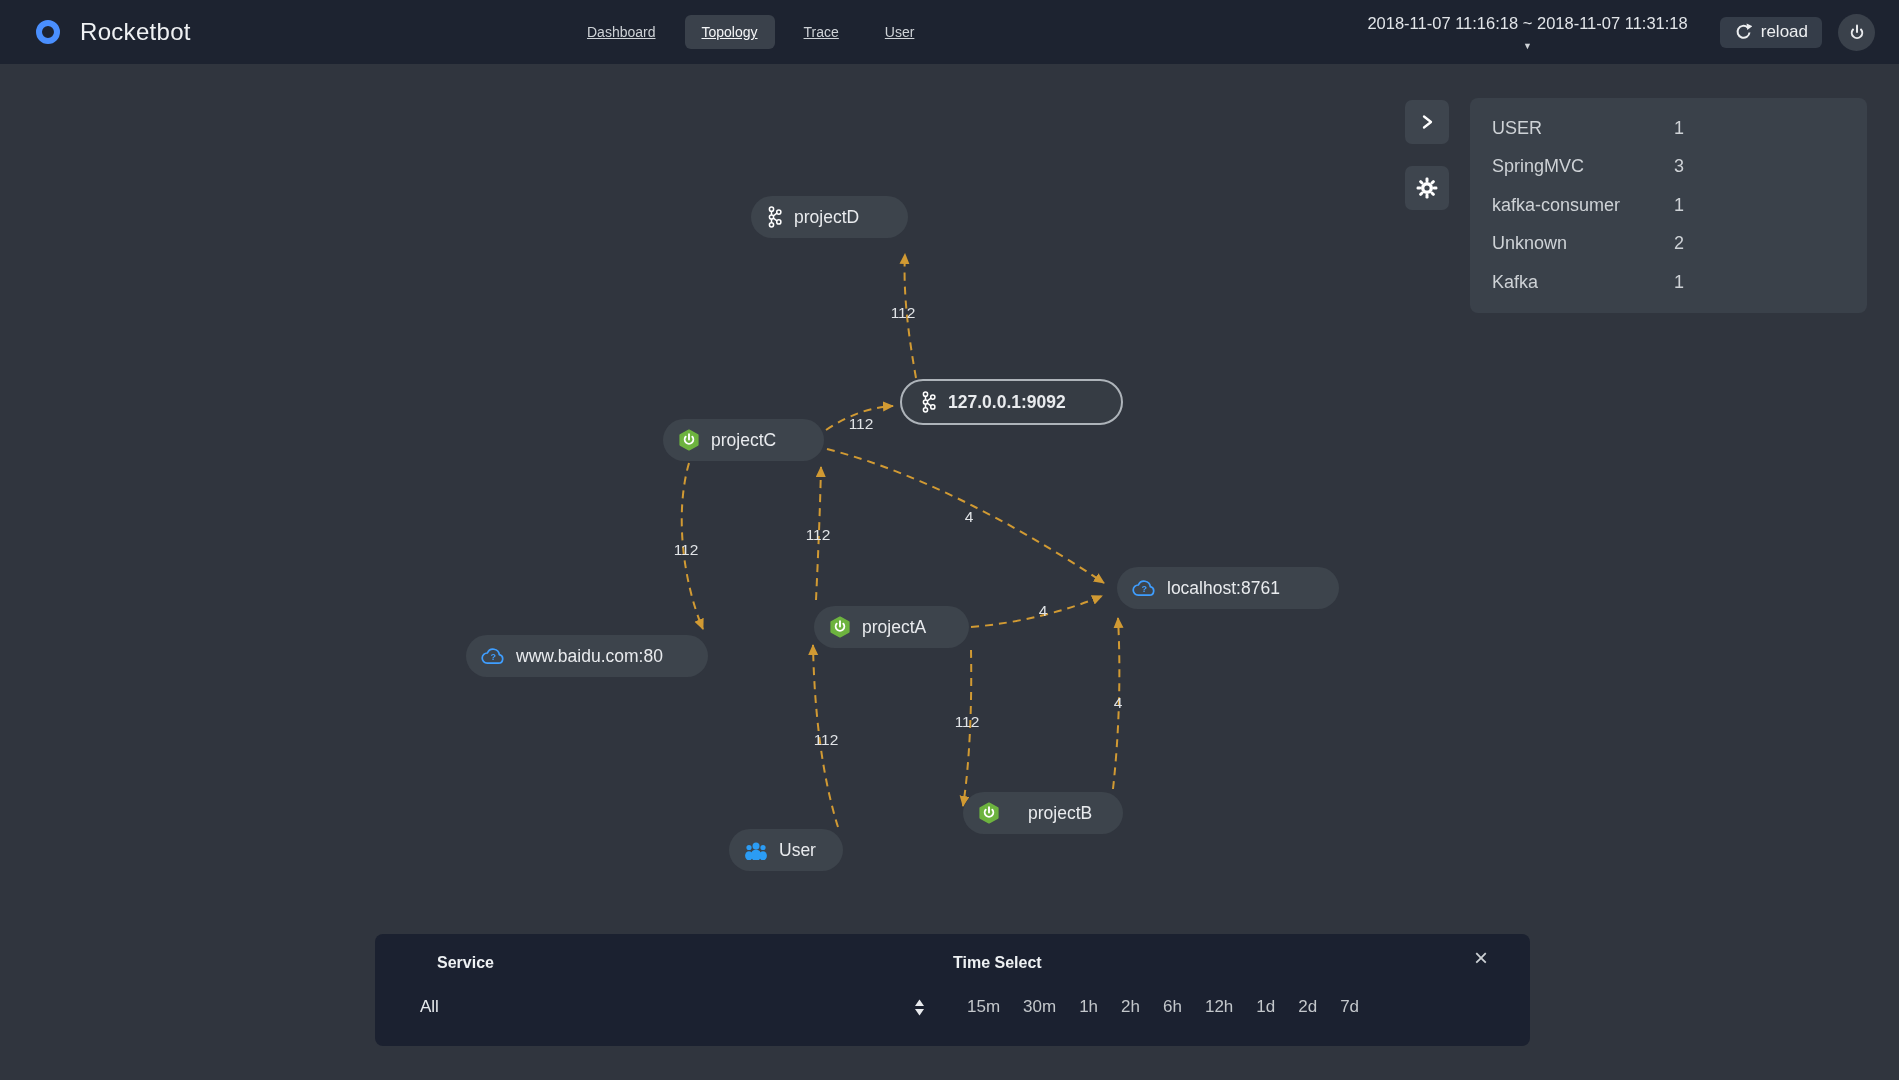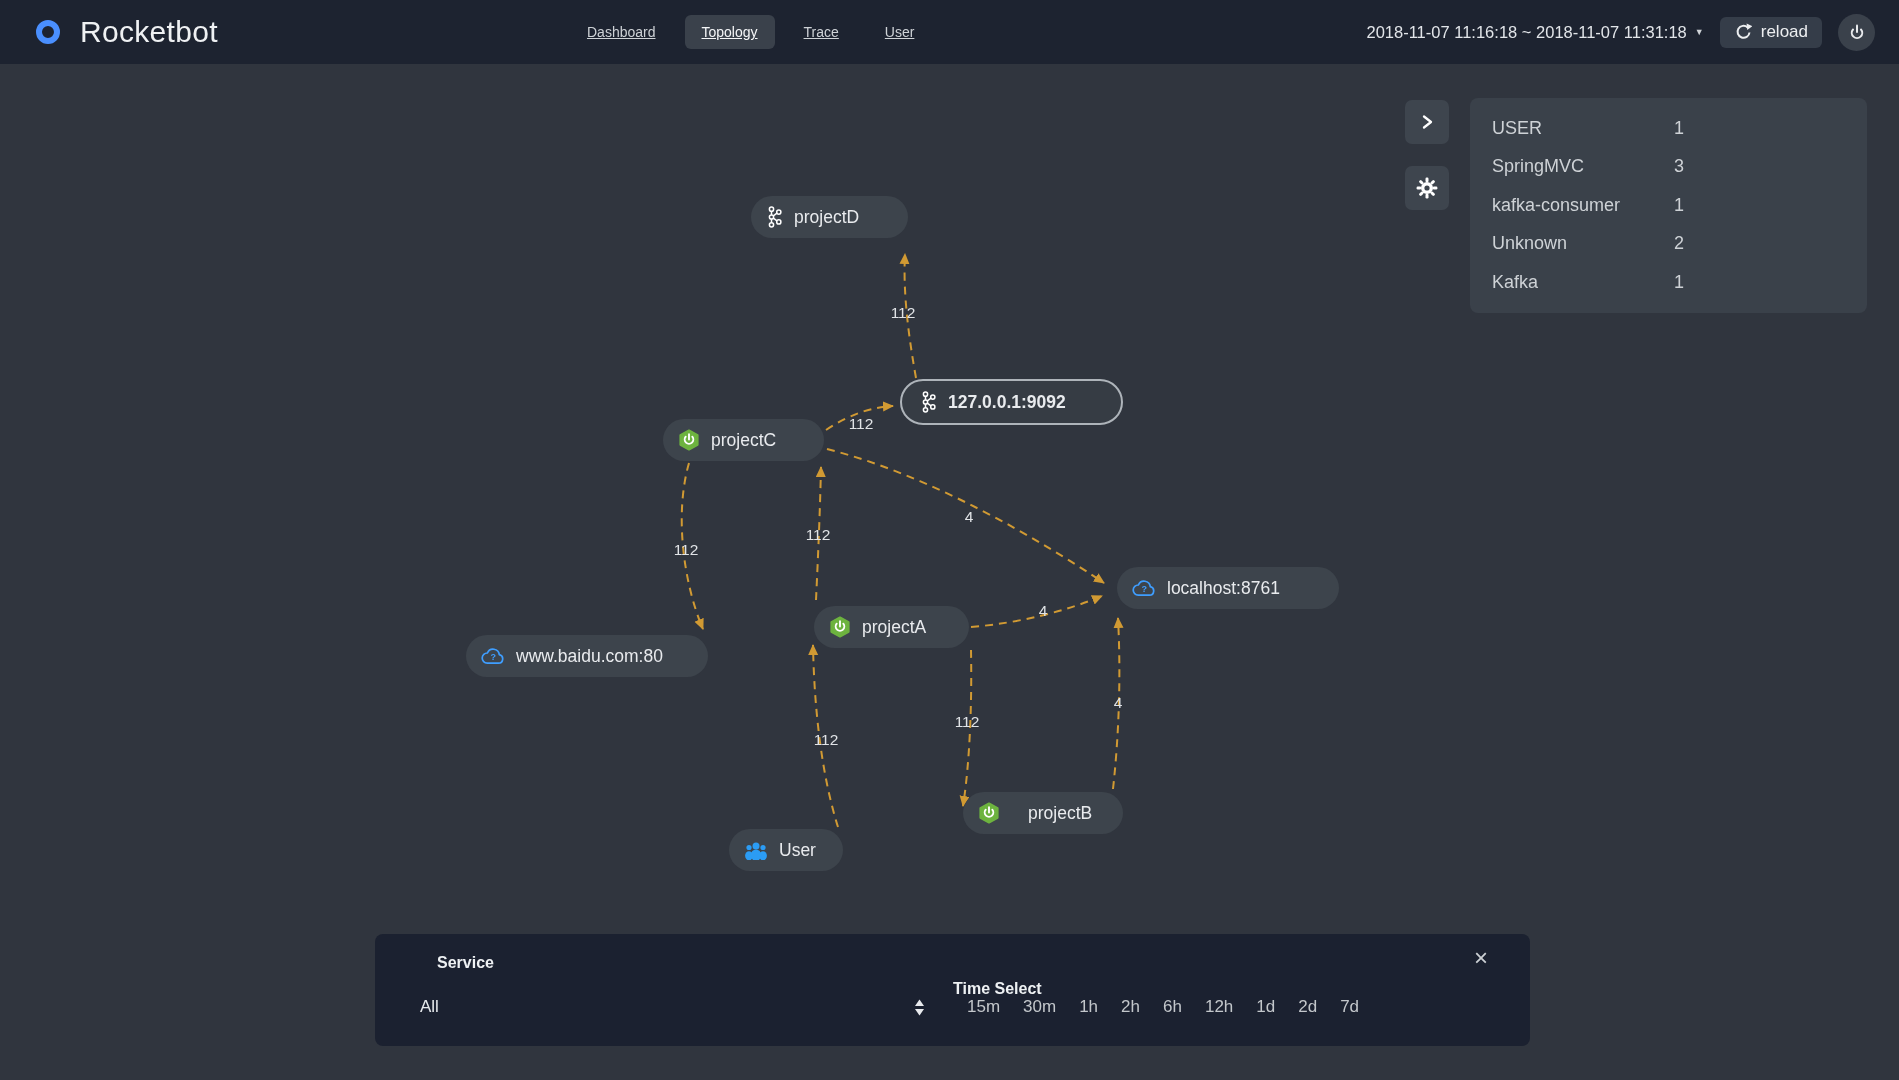--- a/index.html
+++ b/index.html
@@ -11,34 +11,34 @@
   }
   
   .header {
     position:absolute; top:0; left:0; width:1899px; height:64px;
     background:#1d2330; display:flex; align-items:center; z-index:10;
   }
   .logo-ring {
     width:24px; height:24px; border:6px solid #4a8ffe; border-radius:50%;
     margin-left:36px; flex:0 0 auto;
   }
-  .brand { font-size:30px; color:#eff1f3; margin-left:20px; letter-spacing:.3px; }
+  .brand { font-size:24px; color:#eff1f3; margin-left:20px; letter-spacing:.3px; }
   .nav { position:absolute; left:570px; top:0; height:64px; display:flex; align-items:center; gap:12px; }
   .nav-item {
     font-size:14px; color:#ced2d6; padding:9px 17px; border-radius:6px; cursor:pointer;
     white-space:nowrap;
     text-decoration:underline;
   }
   .nav-item.active { background:#3a414b; color:#f5f6f8; }
   .header-right { position:absolute; right:24px; top:0; height:64px; display:flex; align-items:center; gap:16px; }
-  .time-range { font-size:16.5px; color:#e2e5e9; display:flex; align-items:center; gap:8px; cursor:pointer; }
+  .time-range { font-size:16.5px; color:#e2e5e9; display:flex; align-items:center; gap:8px; cursor:pointer;flex-direction:column; }
   .caret { font-size:9px; color:#cfd3d7; }
   .reload-btn {
     display:flex; align-items:center; gap:9px; background:#353d49; border-radius:6px;
-    padding:6px 14px; font-size:17px; color:#eceef0; cursor:pointer; height:31px;
+    padding:6px 14px; font-size:17px; color:#eceef0; cursor:pointer; height:31px;margin-left:16px;
   }
   .power-btn {
     width:37px; height:37px; border-radius:50%; background:#3a414b;
     display:flex; align-items:center; justify-content:center; cursor:pointer;
   }
   
   .edges-svg { position:absolute; left:0; top:0; z-index:1; }
   .edge { fill:none; stroke:#d19a33; stroke-width:2; stroke-dasharray:8 6; cursor:pointer; }
   .edge-label {
     position:absolute; z-index:2; font-size:15.5px; color:#e0e3e6;
@@ -69,21 +69,21 @@
   }
   .legend-row { display:flex; align-items:center; height:38.5px; padding:0 22px; font-size:18px; color:#ced2d6; }
   .legend-label { width:182px; }
   
   .options {
     position:absolute; left:375px; top:934px; width:1155px; height:112px;
     background:#1b2130; border-radius:8px; z-index:6;
   }
   .panel-heading { position:absolute; top:20px; font-size:16px; font-weight:bold; color:#eef1f3; }
   .svc-heading { left:45px;margin-left:17px; }
-  .ts-heading { left:578px;margin-top:26px; }
+  .ts-heading { left:578px; }
   .svc-select {
     position:absolute; left:45px; top:62px; width:505px; height:22px;
     display:flex; align-items:center; justify-content:space-between;
     font-size:17px; color:#e6e9ec; cursor:pointer;
   }
   .ts-options { position:absolute; left:592px; top:62px; height:22px; display:flex; align-items:center; gap:23px; }
   .ts-option { font-size:17px; color:#c3c7cb; cursor:pointer; }
   .close-x { position:absolute; right:42px; top:12px; font-size:24px; color:#ccd0d4; cursor:pointer; line-height:1; }
 </style>
 </head>

